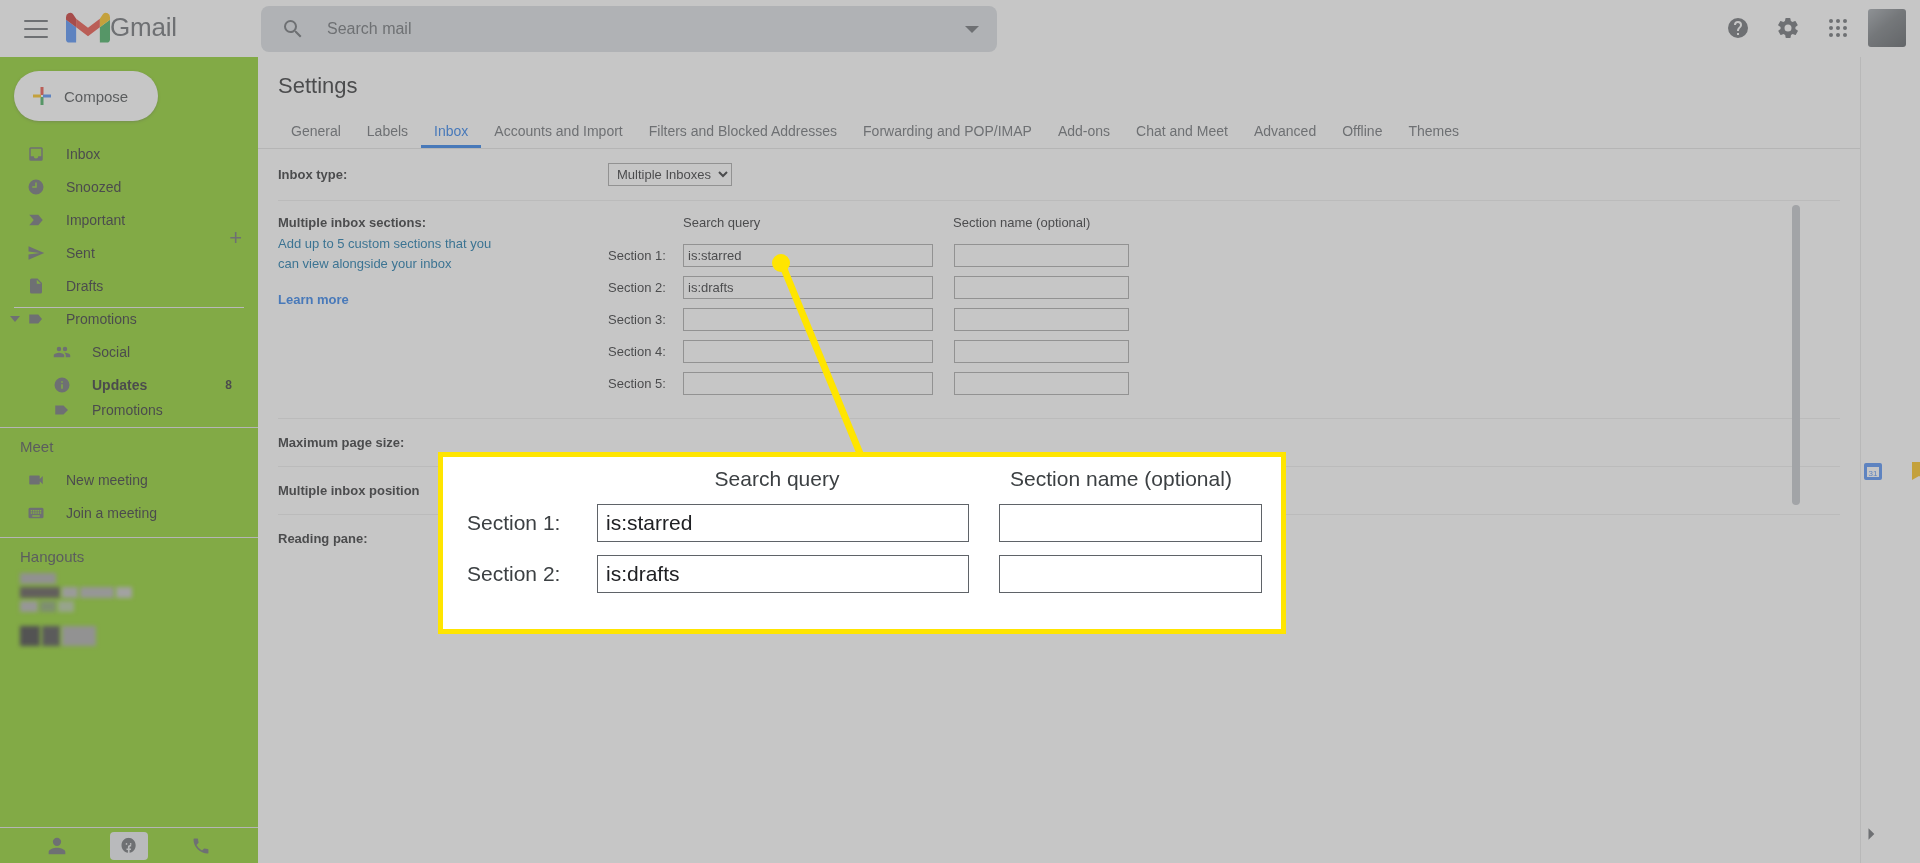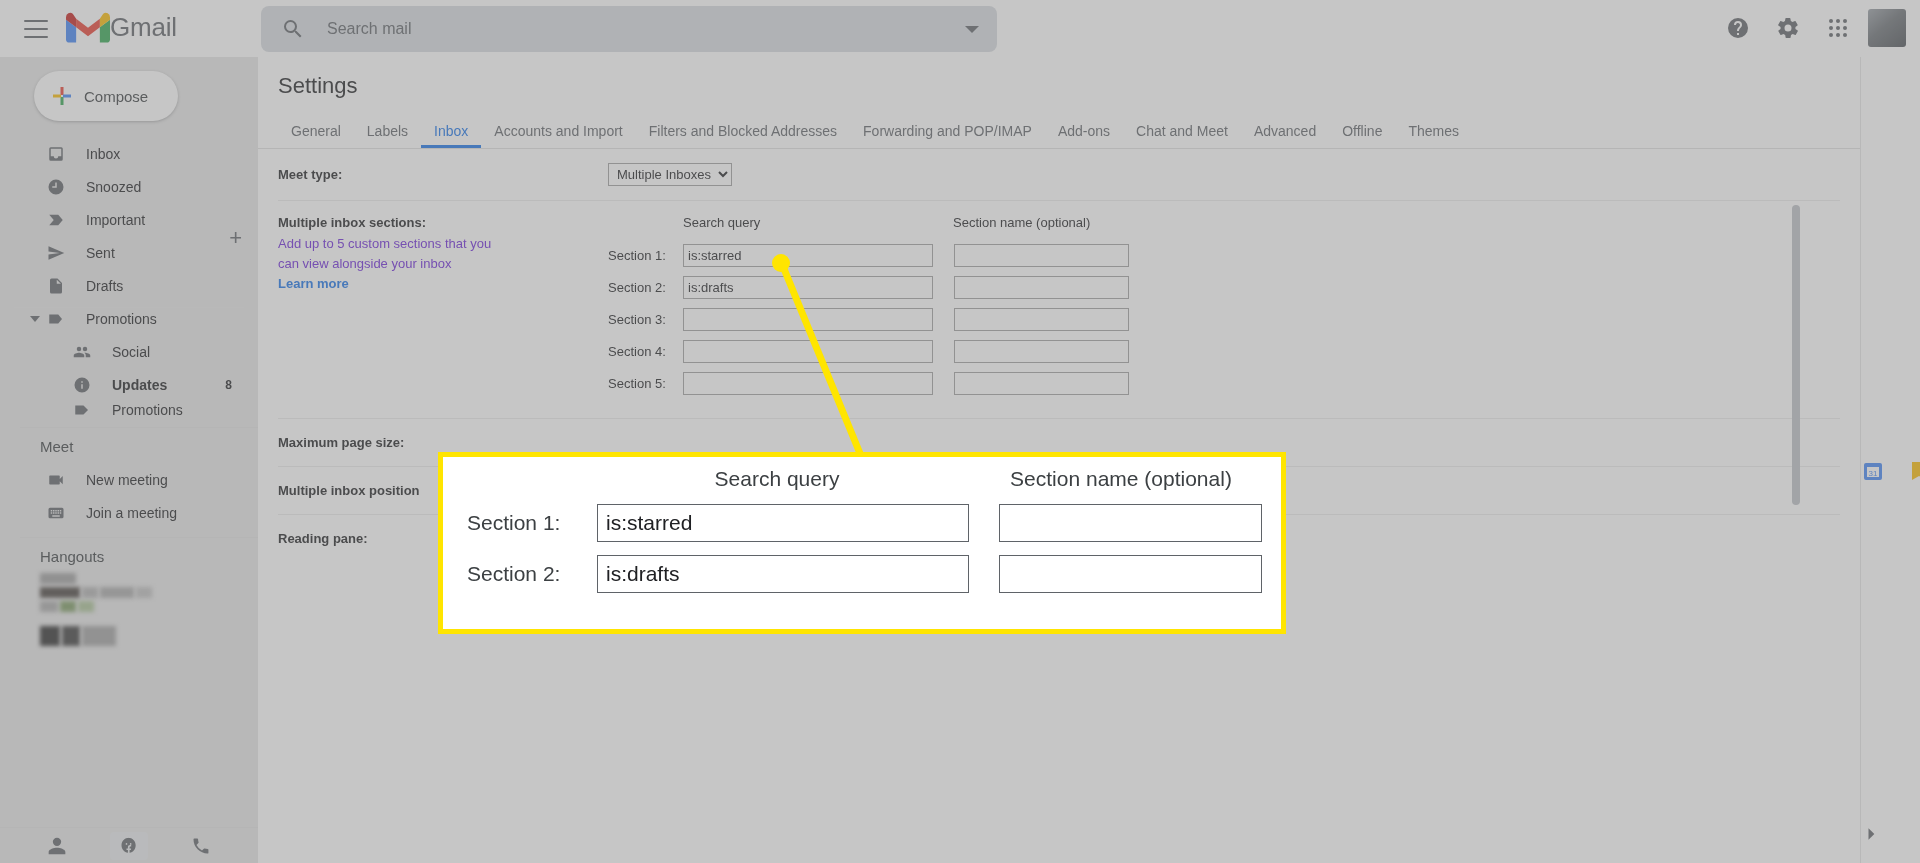--- a/index.html
+++ b/index.html
@@ -31,21 +31,21 @@
                   border-left: 7px solid transparent; border-right: 7px solid transparent;
                   border-top: 7px solid #5f6368; }
 
   .hdr-right { position: absolute; right: 14px; top: 8px; display: flex; align-items: center; gap: 10px; }
   .hdr-btn { width: 40px; height: 40px; display: flex; align-items: center; justify-content: center;
              border-radius: 50%; color: #5f6368; cursor: pointer; }
   .avatar-hdr { width: 38px; height: 38px; border-radius: 3px;
                 background: linear-gradient(140deg,#9aa0a6 0%,#6b7075 45%,#4b5055 100%); }
 
   
-  .sidebar { position: absolute; left: 0; top: 57px; width: 258px; bottom: 0; background: #e5e5e5; padding-left: 20px; }
+  .sidebar { position: absolute; left: 0; top: 57px; width: 258px; bottom: 0; background: #84cc16; }
   .compose { margin: 14px 0 0 14px; width: 144px; height: 50px; border-radius: 25px;
              background: #fff; box-shadow: 0 1px 3px rgba(60,64,67,.35);
              display: flex; align-items: center; gap: 10px; padding-left: 16px; cursor: pointer; }
   .compose-label { font-size: 15px; color: #3c4043; }
 
   .nav { margin-top: 16px; }
   .nav-item { display: flex; align-items: center; height: 33px; padding-left: 26px;
               font-size: 14px; color: #202124; cursor: pointer; position: relative; }
   .nav-item .ico { width: 20px; height: 20px; margin-right: 20px; display: flex;
                    align-items: center; justify-content: center; color: #5f6368; flex: none; }
@@ -76,23 +76,23 @@
   .settings-title { font-size: 22px; color: #202124; padding: 16px 0 14px 20px; }
   .tabs { display: flex; align-items: flex-end; gap: 0; border-bottom: 1px solid #e0e0e0;
           padding-left: 20px; height: 36px; }
   .tab { font-size: 14px; color: #5f6368; padding: 0 13px 9px; cursor: pointer; white-space: nowrap; }
   .tab.active { color: #1a73e8; box-shadow: inset 0 -3px 0 #1a73e8; }
 
   .content { padding: 0 20px; position: relative; }
   .srow { display: flex; align-items: flex-start; border-bottom: 1px solid #ebebeb;
           padding: 14px 0 14px 0; }
   .slabel { width: 330px; flex: none; font-size: 13px; color: #202124; font-weight: bold; }
-  .slabel .sub { font-weight: normal; color: #6d28d9; font-size: 13px; line-height: 20px;
+  .slabel .sub { font-weight: normal; color: #0369a1; font-size: 13px; line-height: 20px;
                  margin-top: 4px; max-width: 230px; }
-  .slabel .lnk { color: #1a73e8; font-size: 13px; cursor: pointer; display: inline-block; margin-top: 2px; }
+  .slabel .lnk { color: #1a73e8; font-size: 13px; cursor: pointer; display: inline-block; margin-top: 18px; }
   .sfield { flex: 1; }
 
   select.inbox-type { font-size: 13px; font-family: "Liberation Sans", sans-serif;
                       padding: 2px 4px; border: 1px solid #a0a0a0; background: #fff; color: #202124; }
 
   .grid-head { display: flex; font-size: 13px; color: #202124; margin-bottom: 14px; }
   .gh-1 { width: 75px; flex: none; }
   .gh-2 { width: 270px; flex: none; }
   .sec-row { display: flex; align-items: center; margin-bottom: 9px; }
   .sec-lbl { width: 75px; flex: none; font-size: 13px; color: #202124; }
@@ -378,21 +378,21 @@
         <div class="tab">Add-ons</div>
         <div class="tab">Chat and Meet</div>
         <div class="tab">Advanced</div>
         <div class="tab">Offline</div>
         <div class="tab">Themes</div>
       </div>
 
       <div class="content">
 
         <div class="srow" style="align-items:center">
-          <div class="slabel">Meet type:</div>
+          <div class="slabel">Inbox type:</div>
           <div class="sfield">
             <select class="inbox-type">
               <option>Multiple Inboxes</option>
             </select>
           </div>
         </div>
 
         <div class="srow">
           <div class="slabel">
             <div>Multiple inbox sections:</div>

